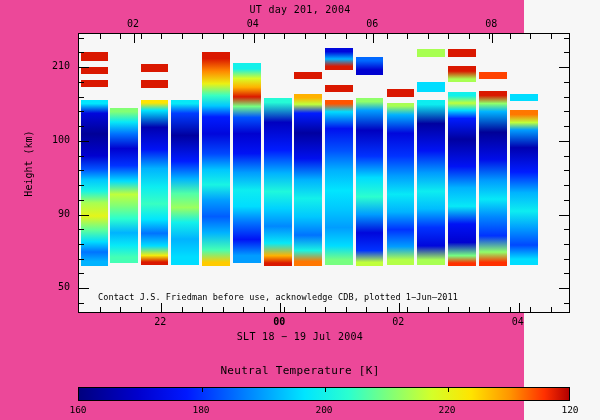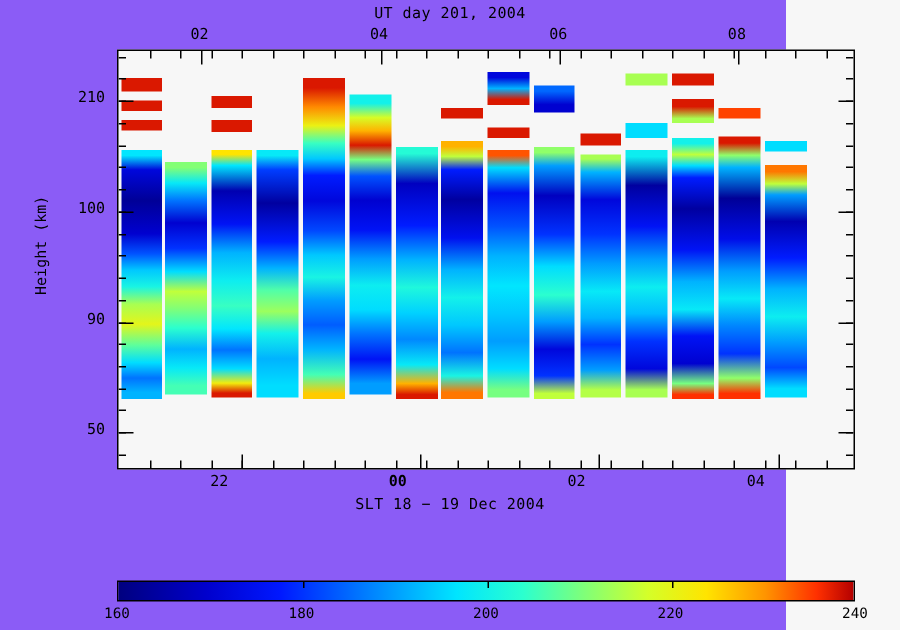--- a/index.html
+++ b/index.html
@@ -12,21 +12,21 @@
     height: 420px;
     position: relative;
     overflow: hidden;
     font-family: "DejaVu Sans Mono", monospace;
     color: #000;
   }
   #root {
     position: absolute;
     left: 0; top: 0;
     width: 524px; height: 420px;
-    background: #8b5cf6;
+    background: #ec4899;
   }
 
   
   .top-title {
     position: absolute;
     left: 0; top: 4px;
     width: 600px;
     text-align: center;
     font-size: 10px;
     letter-spacing: .3px;
@@ -95,21 +95,21 @@
     top: 18px;
     font-size: 10px;
     text-align: center;
     width: 40px;
     margin-left: -20px;
   }
   .xlab-bottom {
     position: absolute;
     top: 316px;
     font-size: 10px;
-    text-align: left;
+    text-align: center;
     width: 40px;
     margin-left: -20px;
   }
   .ylab {
     position: absolute;
     left: 38px;
     font-size: 10px;
     text-align: right;
     width: 32px;
     margin-top: -6px;
@@ -312,33 +312,35 @@
       <div class="xlab-bottom" style="left: 160.164px;">22</div>
       <div class="xlab-bottom" style="left: 279.228px; font-weight: bold;">00</div>
       <div class="xlab-bottom" style="left: 398.292px;">02</div>
       <div class="xlab-bottom" style="left: 517.848px;">04</div>
       <div class="ylab" style="top: 66.1579px;">210</div>
       <div class="ylab" style="top: 139.842px;">100</div>
       <div class="ylab" style="top: 213.526px;">90</div>
       <div class="ylab" style="top: 287.211px;">50</div>
     </div>
 
-
-  <div class="bottom-title">SLT 18 − 19 Dec 2004</div>
-
+  <div class="plot-note">Contact J.S. Friedman before use, acknowledge CDB, plotted 1−Jun‒2011</div>
+
+  <div class="bottom-title">SLT 18 − 19 Jul 2004</div>
+
+  <div class="cbar-title">Neutral Temperature [K]</div>
 
   <div id="cbar-frame">
     <div id="cbar-grad" style="background: linear-gradient(to right, rgb(0, 0, 127) 0%, rgb(0, 0, 205) 12%, rgb(0, 24, 255) 22%, rgb(0, 128, 255) 34%, rgb(0, 229, 255) 46%, rgb(43, 255, 207) 55%, rgb(124, 255, 124) 63%, rgb(212, 255, 41) 72%, rgb(255, 228, 0) 80%, rgb(255, 148, 0) 88%, rgb(255, 48, 0) 95%, rgb(180, 0, 0) 100%);"></div>
     <div id="cbar-ticks">
         <div class="cbar-tick" style="left: 123px;"></div>
         <div class="cbar-tick" style="left: 246px;"></div>
         <div class="cbar-tick" style="left: 369px;"></div>
       </div>
   </div>
   <div id="cbar-labels">
       <div class="cbar-lab" style="left: 78px;">160</div>
       <div class="cbar-lab" style="left: 201px;">180</div>
       <div class="cbar-lab" style="left: 324px;">200</div>
       <div class="cbar-lab" style="left: 447px;">220</div>
-      <div class="cbar-lab" style="left: 570px;">240</div>
+      <div class="cbar-lab" style="left: 570px;">120</div>
     </div>
 
 </div>
 
 </body></html>

